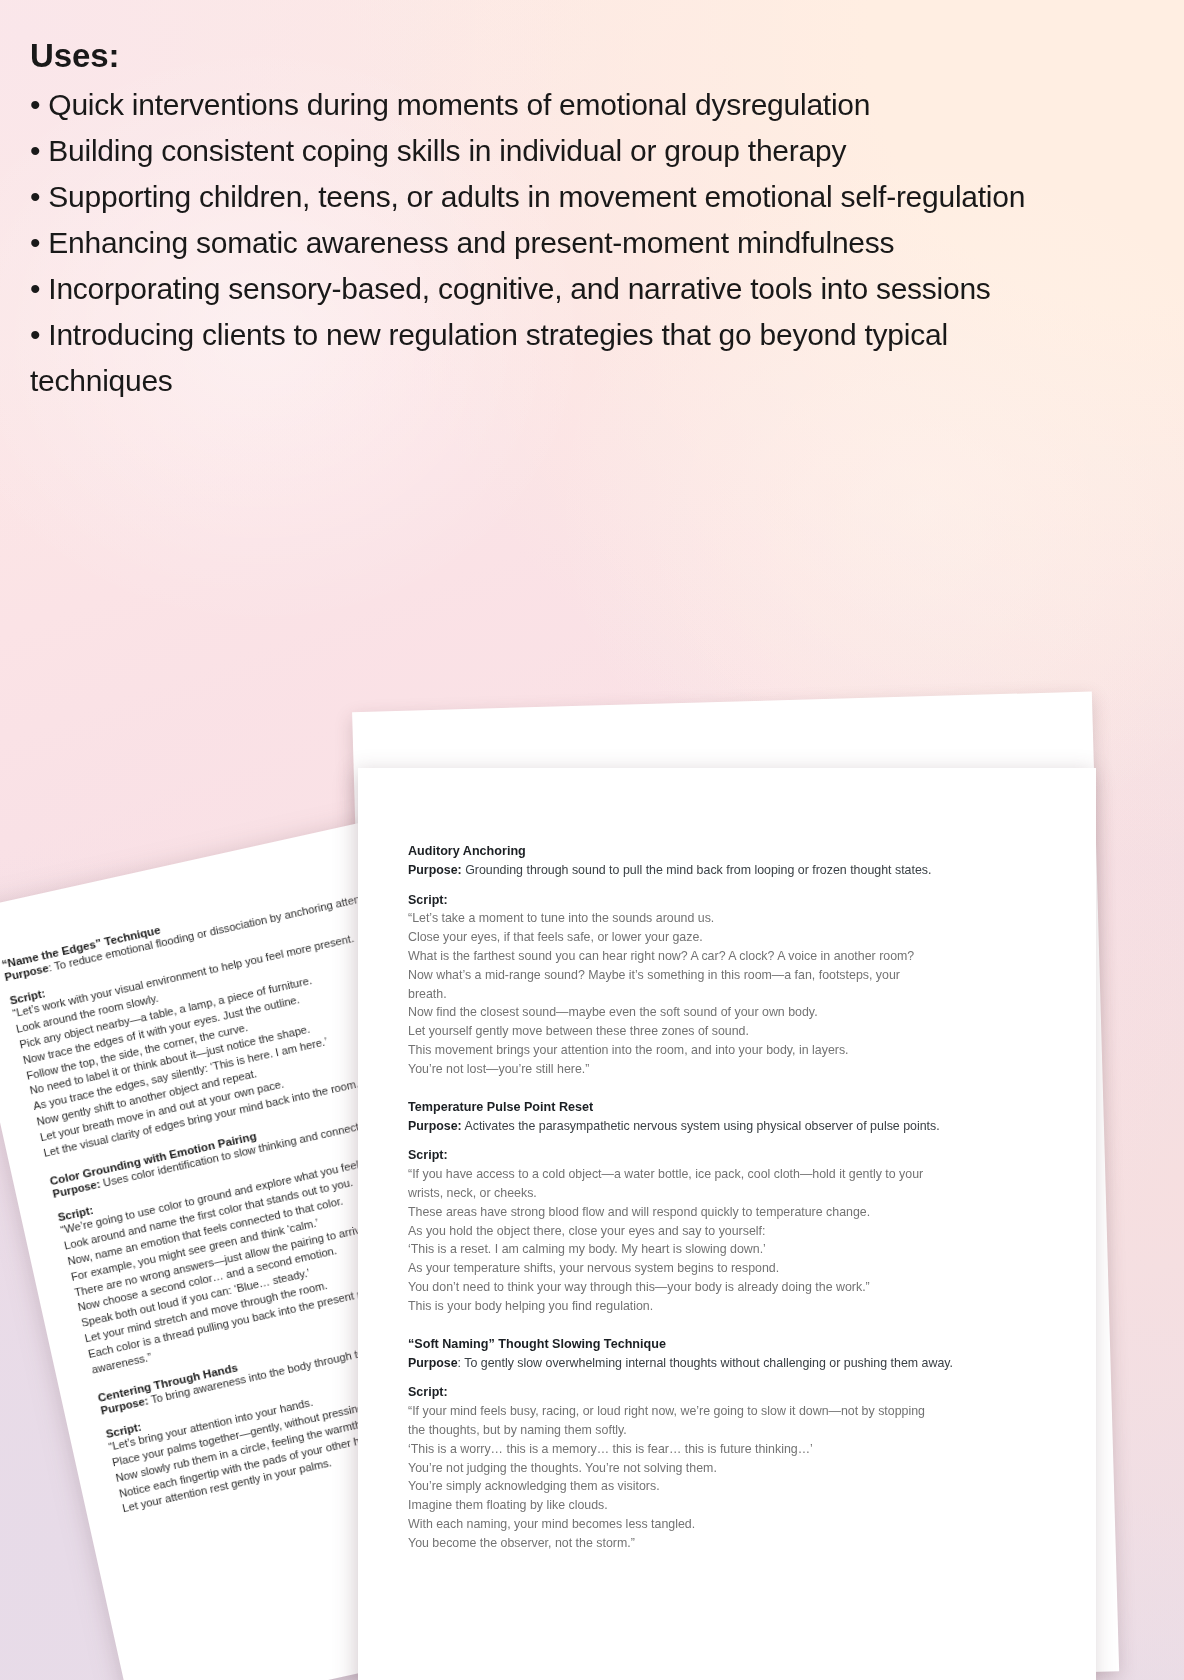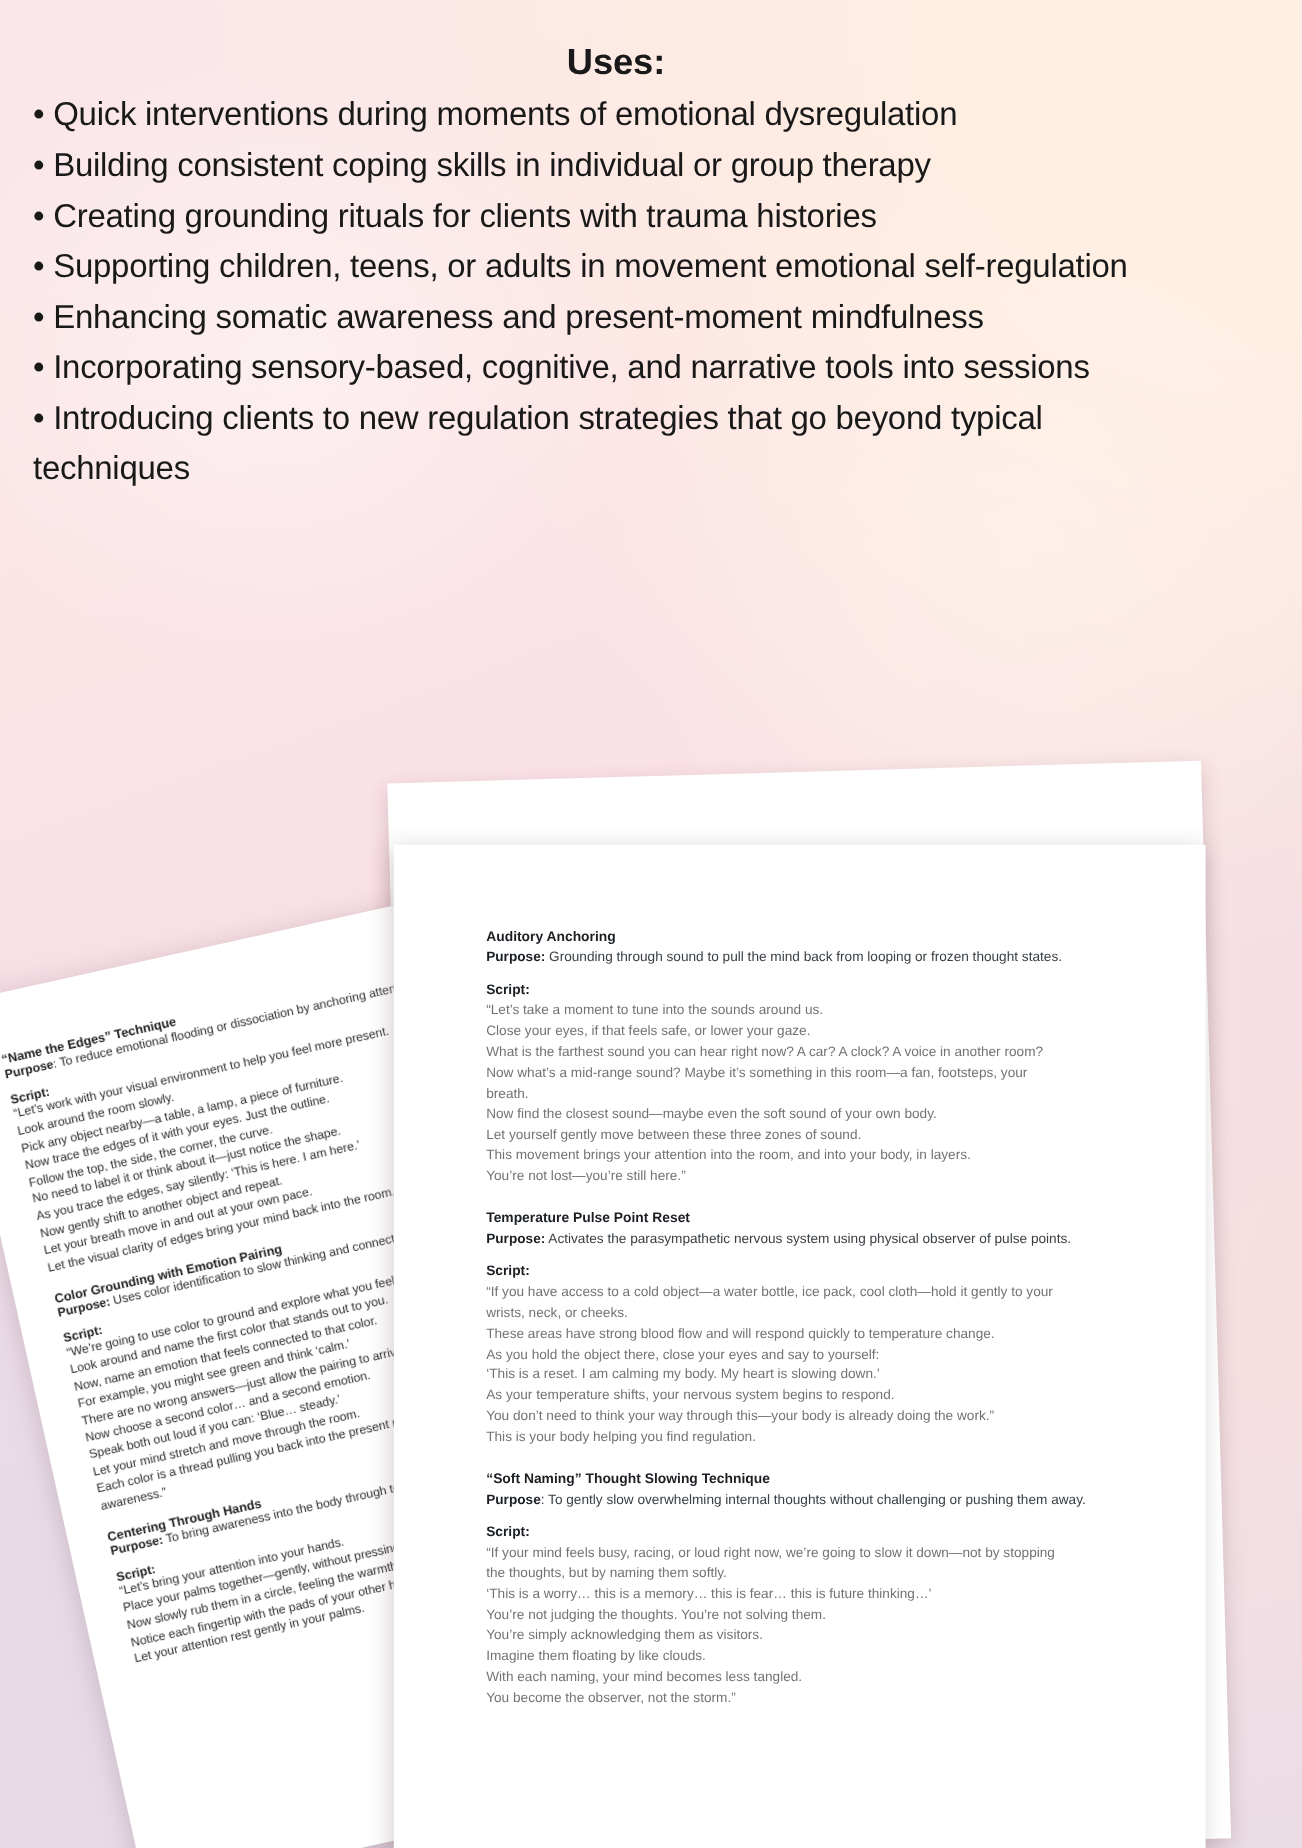--- a/index.html
+++ b/index.html
@@ -41,21 +41,20 @@
     top: 36px;
     width: 1060px;
     color: #191919;
   }
   #uses-title {
     font-size: 33px;
     font-weight: 700;
     letter-spacing: -0.1px;
     margin: 0 0 6px 0;
     line-height: 1.22;
-    text-align: center;
   }
   .uses-item {
     font-size: 30px;
     line-height: 1.53;
     font-weight: 400;
     letter-spacing: -0.25px;
     white-space: pre-wrap;
   }
 
   
@@ -137,21 +136,21 @@
     background: #ffffff;
     box-shadow: -3px 4px 20px rgba(90,60,70,0.25);
   }
   #paper-right-body {
     position: absolute;
     left: 50px;
     top: 74px;
     width: 650px;
     color: #32373b;
   }
-  .r-sec { margin-bottom: 19px; margin-left: 34px; }
+  .r-sec { margin-bottom: 19px; }
   .r-h {
     font-size: 12.6px;
     font-weight: 700;
     color: #1b1f23;
     line-height: 1.5;
   }
   .r-purpose {
     font-size: 12.4px;
     line-height: 1.5;
     color: #3a4045;
@@ -174,21 +173,20 @@
 <body>
 
 <div id="bg"></div>
 <div id="bg-soft"></div>
 
 <div id="uses-block">
   <div id="uses-title">Uses:</div>
   <div id="uses-list">
     <div class="uses-item">• Quick interventions during moments of emotional dysregulation</div>
     <div class="uses-item">• Building consistent coping skills in individual or group therapy</div>
-    <div class="uses-item">• Creating grounding rituals for clients with trauma histories</div>
     <div class="uses-item">• Supporting children, teens, or adults in movement emotional self-regulation</div>
     <div class="uses-item">• Enhancing somatic awareness and present-moment mindfulness</div>
     <div class="uses-item">• Incorporating sensory-based, cognitive, and narrative tools into sessions</div>
     <div class="uses-item">• Introducing clients to new regulation strategies that go beyond typical techniques</div>
   </div>
 </div>
 
 <div id="paper-right-back"></div>
 
 <div id="paper-left-wrap">

